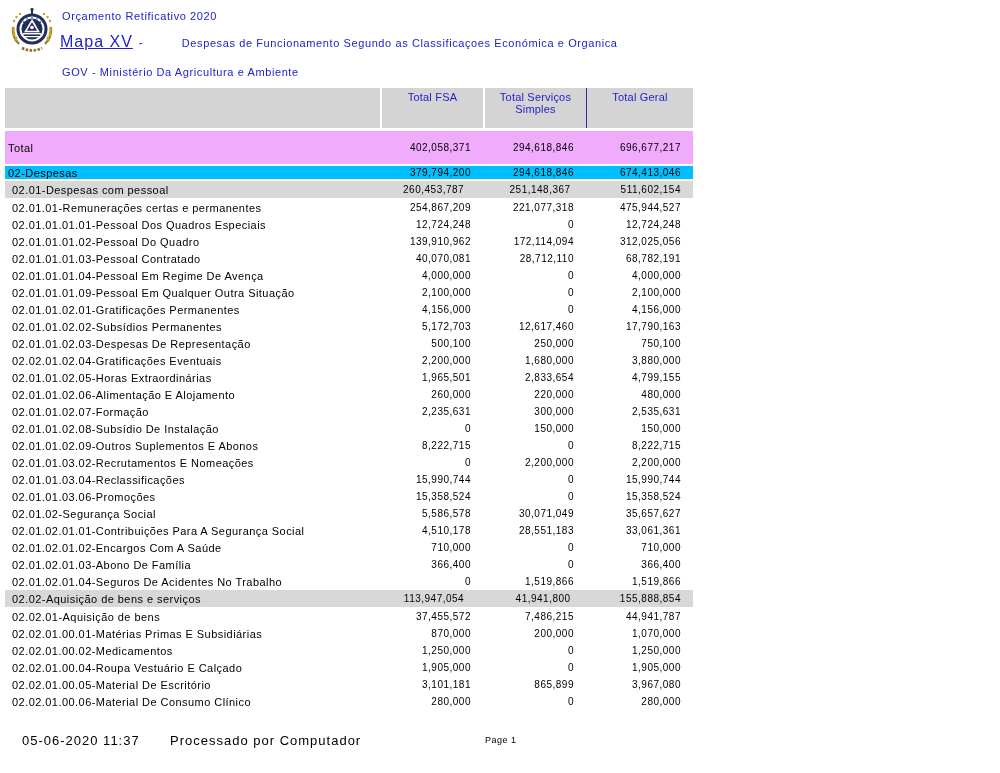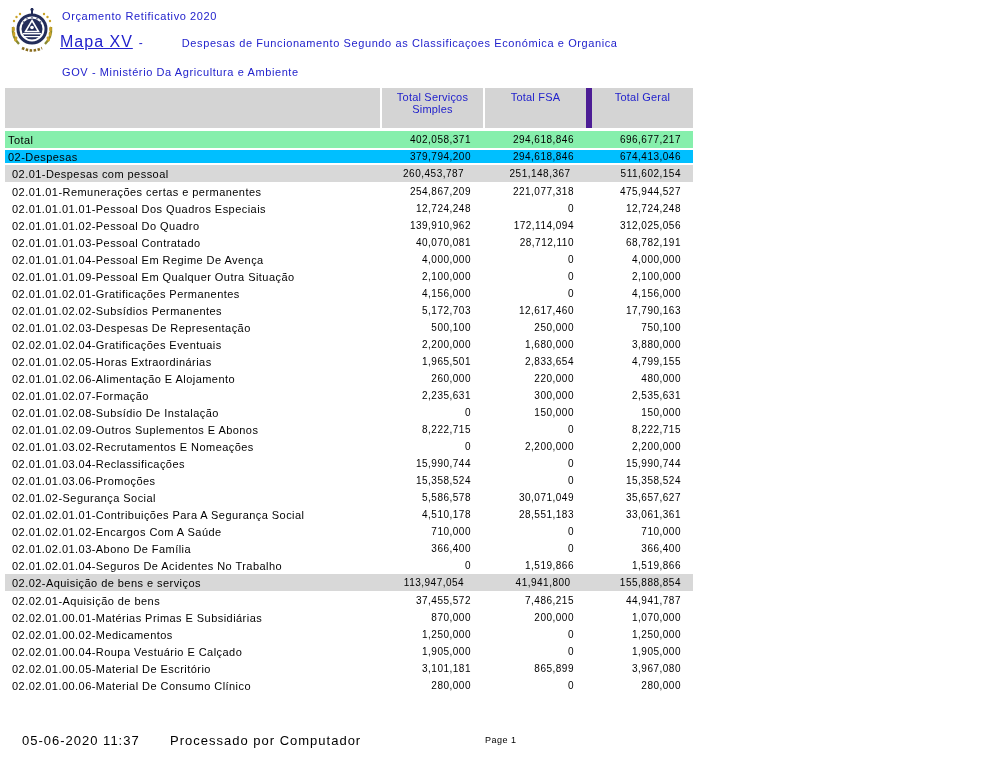--- a/index.html
+++ b/index.html
@@ -25,23 +25,23 @@
   }
   
   .table { position:absolute; left:5px; top:88px; width:688px; }
   .thead { display:flex; height:43px; background:#D4D4D4; border-bottom:3px solid #fff; }
   .hcell {
     font-size:11px; color:#2222CC; text-align:center; padding-top:3px;
     letter-spacing:0.2px;
   }
   .hcell.lab { width:375px; }
   .hcell.c1, .hcell.c2 { width:103px; border-left:2px solid #fff; }
-  .hcell.c3 { width:107px; border-left:6px solid #4c1d95; }
+  .hcell.c3 { width:107px; border-left:1px solid #4c1d95; }
   .row { display:flex; height:17px; align-items:center; background:#fff; }
-  .row.total    { background:#86efac; height:19px; border-bottom:2px solid #fff; }
+  .row.total    { background:#f0abfc; height:35px; border-bottom:2px solid #fff; }
   .row.section  { background:#00BFFF; height:15px; border-bottom:2px solid #fff; }
   .row.subtotal { background:#D8D8D8; height:18px; border-bottom:1px solid #fff;gap:6px; }
   .cell { overflow:hidden; white-space:nowrap; }
   .cell.lab {
     width:375px; padding-left:7px; font-size:11px; letter-spacing:0.45px;
   }
   .row.total .cell.lab, .row.section .cell.lab { padding-left:3px; }
   .cell.num {
     width:103px; text-align:right; padding-right:12px;
     font-size:10px; letter-spacing:0.5px;
@@ -105,22 +105,22 @@
 
 <div class="hdr-line1">Orçamento Retificativo 2020</div>
 <div class="hdr-line2">
   <span class="mapa">Mapa XV</span><span class="dash">-</span><span class="sub">Despesas de Funcionamento Segundo as Classificaçoes Económica e Organica</span>
 </div>
 <div class="hdr-line3">GOV - Ministério Da Agricultura e Ambiente</div>
 
 <div class="table">
   <div class="thead">
     <div class="hcell lab"></div>
+    <div class="hcell c2">Total FSA</div>
     <div class="hcell c1">Total Serviços Simples</div>
-    <div class="hcell c2">Total FSA</div>
     <div class="hcell c3">Total Geral</div>
   </div>
   <div id="tbody">
       <div class="row total">
         <div class="cell lab">Total</div>
         <div class="cell num c1">402,058,371</div>
         <div class="cell num c2">294,618,846</div>
         <div class="cell num c3">696,677,217</div>
       </div>
       <div class="row section">

